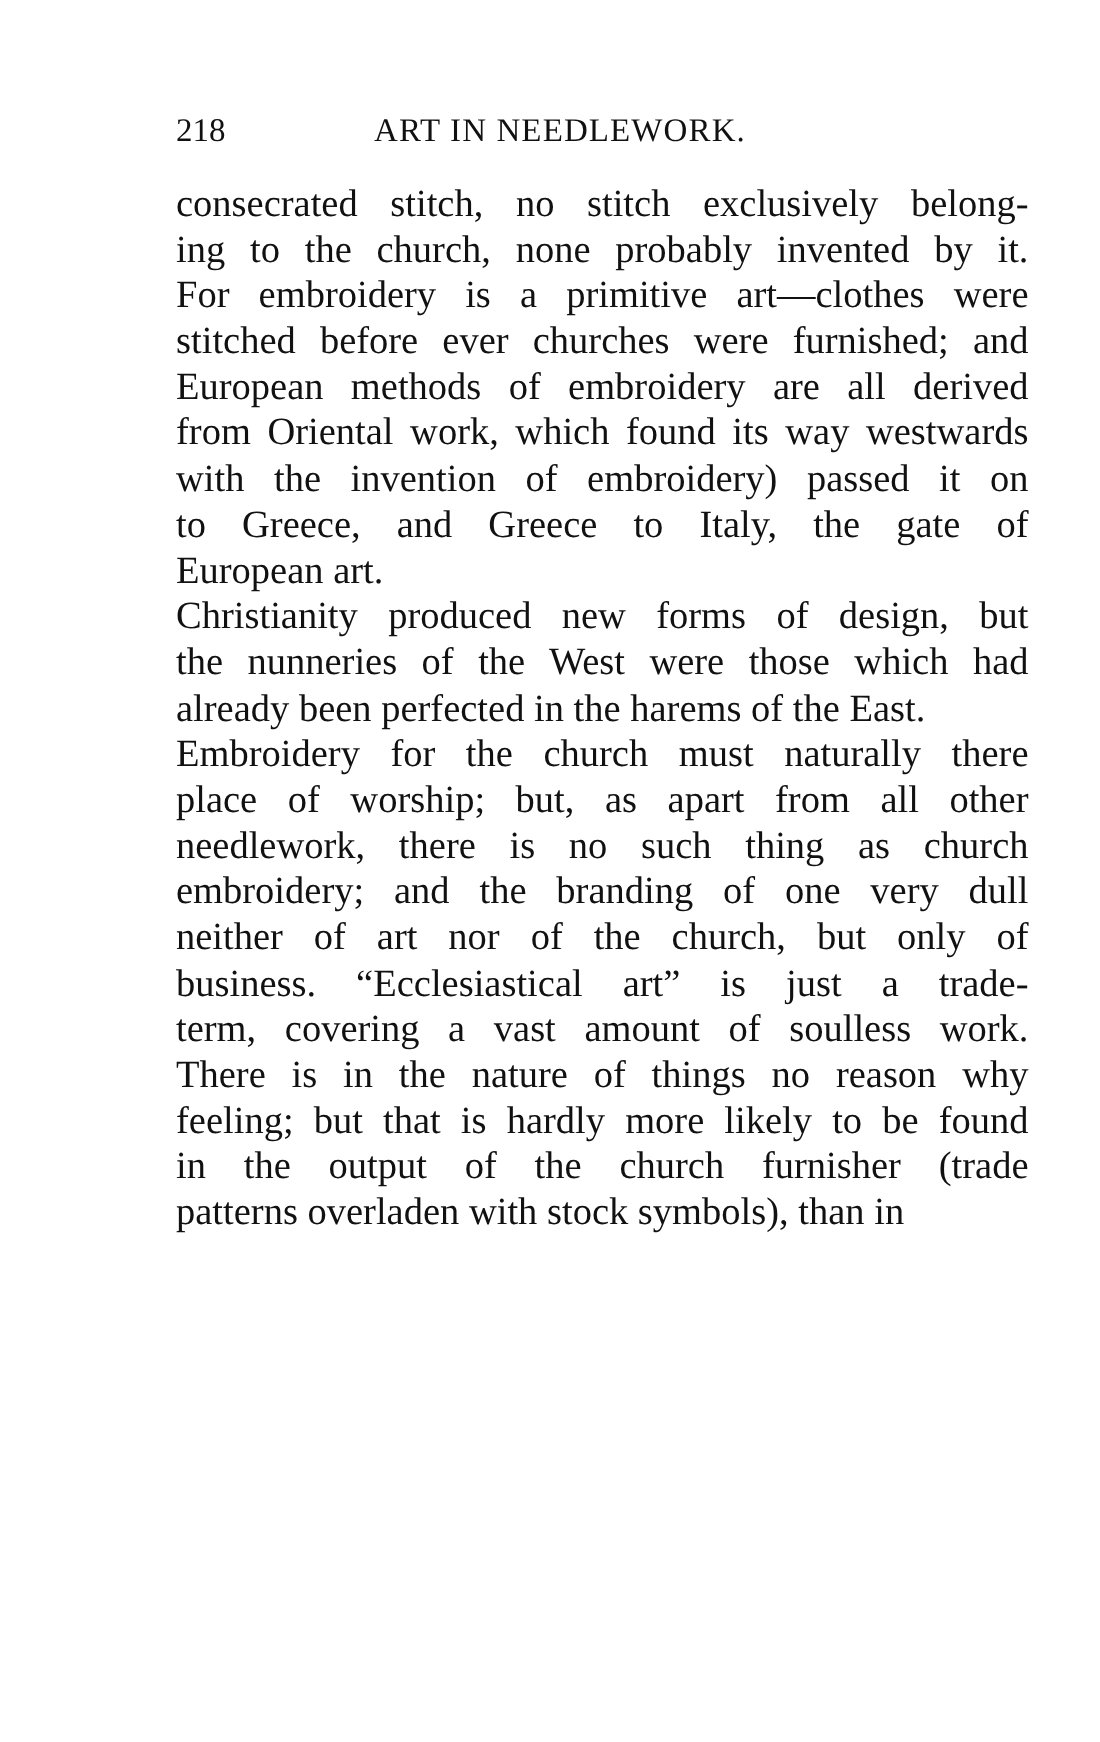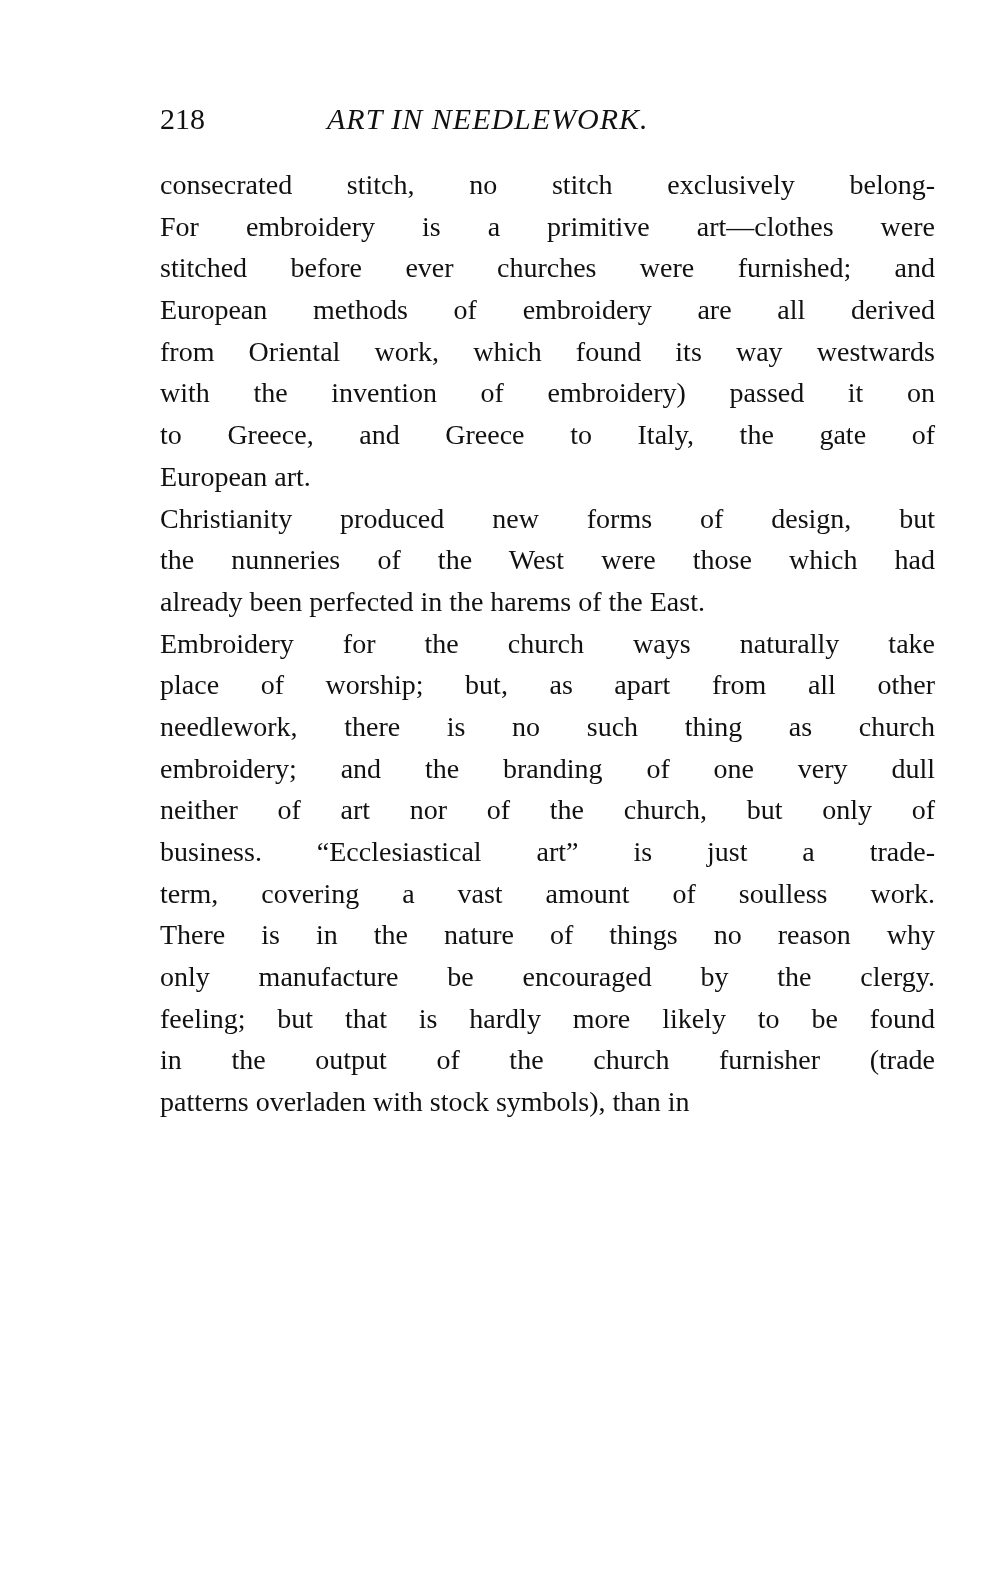--- a/index.html
+++ b/index.html
@@ -1,56 +1,56 @@
 <!DOCTYPE html>
 <html><head>
 <meta charset="utf-8">
 <style>
   html, body { margin: 0; padding: 0; background: #ffffff; }
   body { width: 1000px; height: 1584px; position: relative; overflow: hidden; }
   .page { position: absolute; left: 0; top: 0; width: 1000px; height: 1584px; background: #fff; color: #111; font-family: "Liberation Serif", "DejaVu Serif", serif; }
   .header { position: absolute; top: 102px; left: 160px; width: 775px; height: 40px; font-size: 30px; }
   .page-num { position: absolute; left: 0; top: 0; }
-  .running-title { position: absolute; left: 167px; top: 0; letter-spacing: 1px; font-style: italic; }
+  .running-title { position: absolute; left: 180px; top: 0; letter-spacing: 1px; }
   .body-text { position: absolute; left: 160px; top: 164px; width: 775px; }
-  .line { font-size: 28px; line-height: 41.7px; height: 41.7px; white-space: nowrap; text-align: justify; text-align-last: justify; }
+  .line { font-size: 35px; line-height: 41.7px; height: 41.7px; white-space: nowrap; text-align: justify; text-align-last: justify; }
   .line.last { text-align-last: left; }
 </style>
 </head>
 <body>
 
 <div class="page">
   <div class="header">
     <span class="page-num">218</span>
     <span class="running-title">ART IN NEEDLEWORK.</span>
   </div>
   <div class="body-text" id="body-text">
       <div>
         <div class="line">consecrated stitch, no stitch exclusively belong-</div>
+        <div class="line">ing to the church, none probably invented by it.</div>
         <div class="line">For embroidery is a primitive art—clothes were</div>
         <div class="line">stitched before ever churches were furnished; and</div>
         <div class="line">European methods of embroidery are all derived</div>
         <div class="line">from Oriental work, which found its way westwards</div>
         <div class="line">with the invention of embroidery) passed it on</div>
         <div class="line">to Greece, and Greece to Italy, the gate of</div>
         <div class="line last">European art.</div>
       </div>
       <div>
         <div class="line">Christianity produced new forms of design, but</div>
         <div class="line">the nunneries of the West were those which had</div>
         <div class="line last">already been perfected in the harems of the East.</div>
       </div>
       <div>
-        <div class="line">Embroidery for the church ways naturally take</div>
+        <div class="line">Embroidery for the church must naturally there</div>
         <div class="line">place of worship; but, as apart from all other</div>
         <div class="line">needlework, there is no such thing as church</div>
         <div class="line">embroidery; and the branding of one very dull</div>
         <div class="line">neither of art nor of the church, but only of</div>
         <div class="line">business. “Ecclesiastical art” is just a trade-</div>
         <div class="line">term, covering a vast amount of soulless work.</div>
         <div class="line">There is in the nature of things no reason why</div>
-        <div class="line">only manufacture be encouraged by the clergy.</div>
         <div class="line">feeling; but that is hardly more likely to be found</div>
         <div class="line">in the output of the church furnisher (trade</div>
         <div class="line last">patterns overladen with stock symbols), than in</div>
       </div>
     </div>
 </div>
 
 </body></html>

